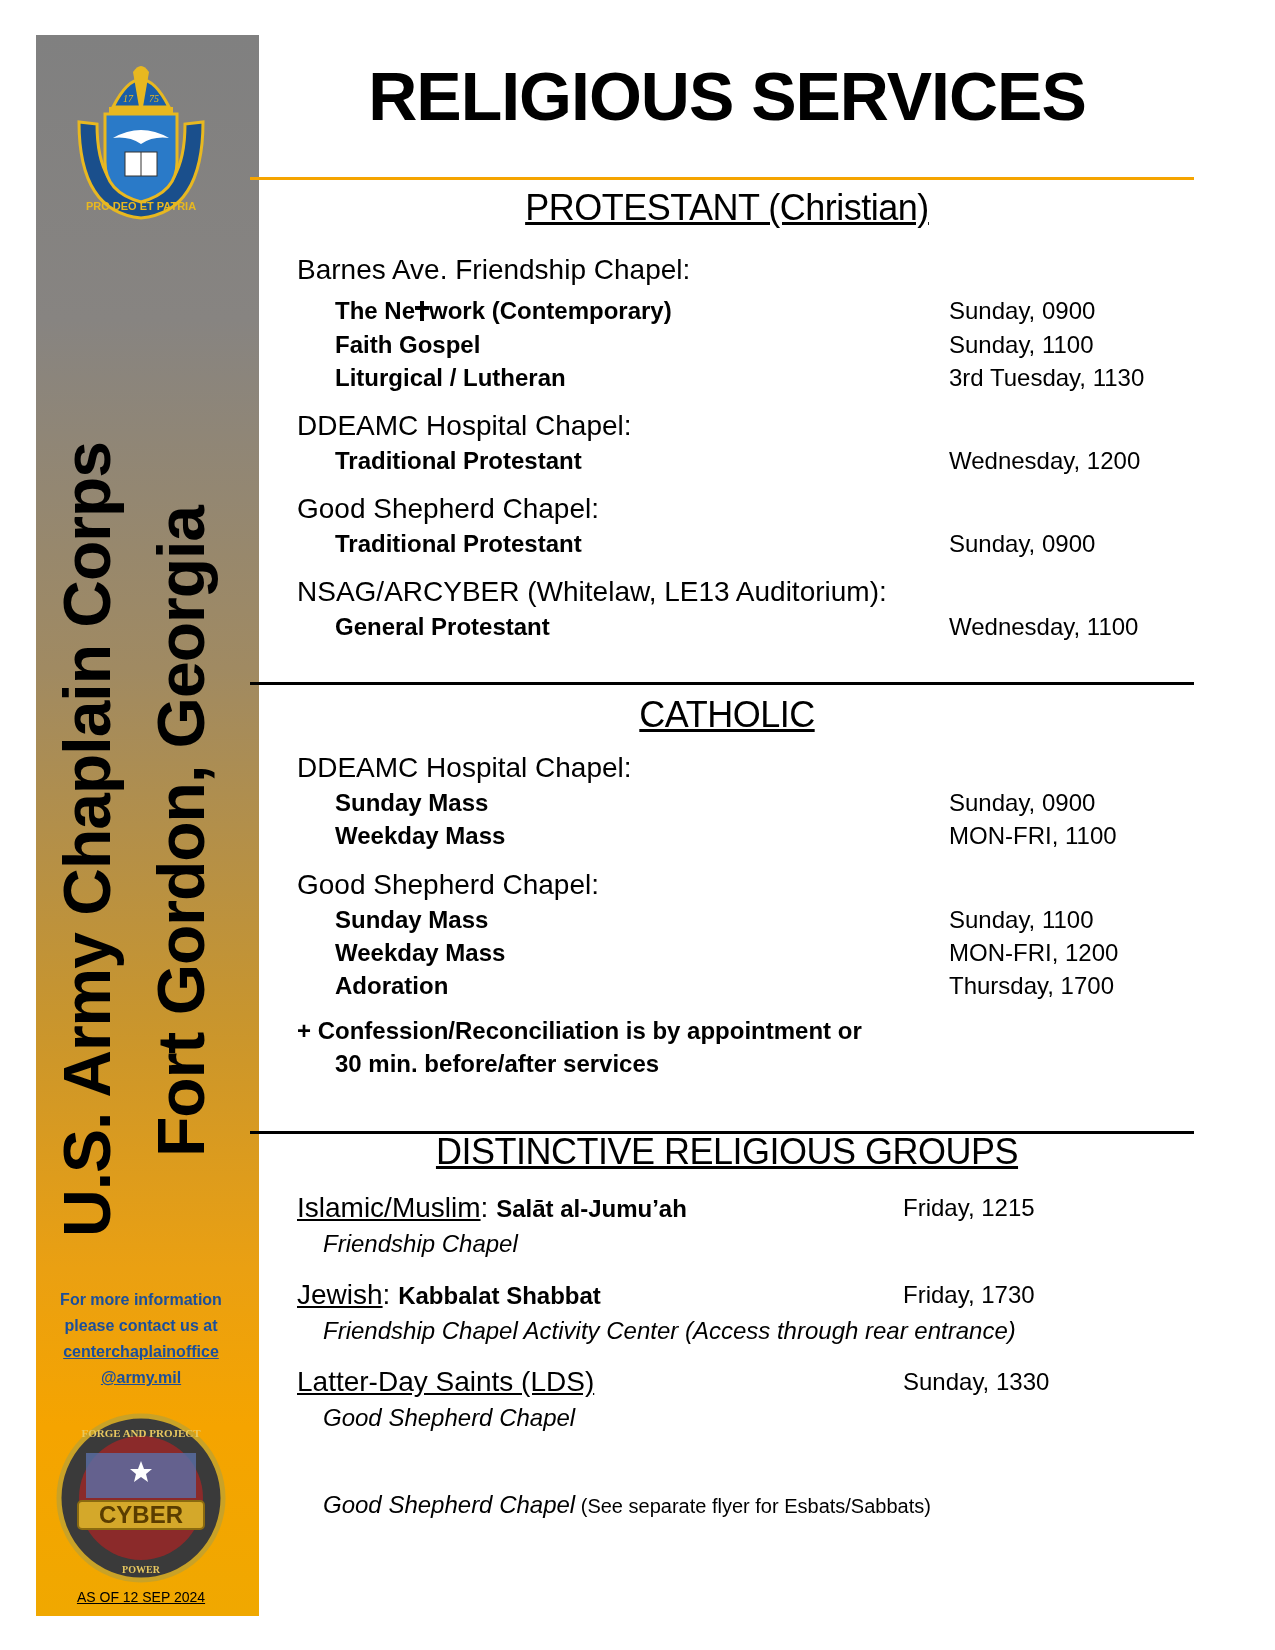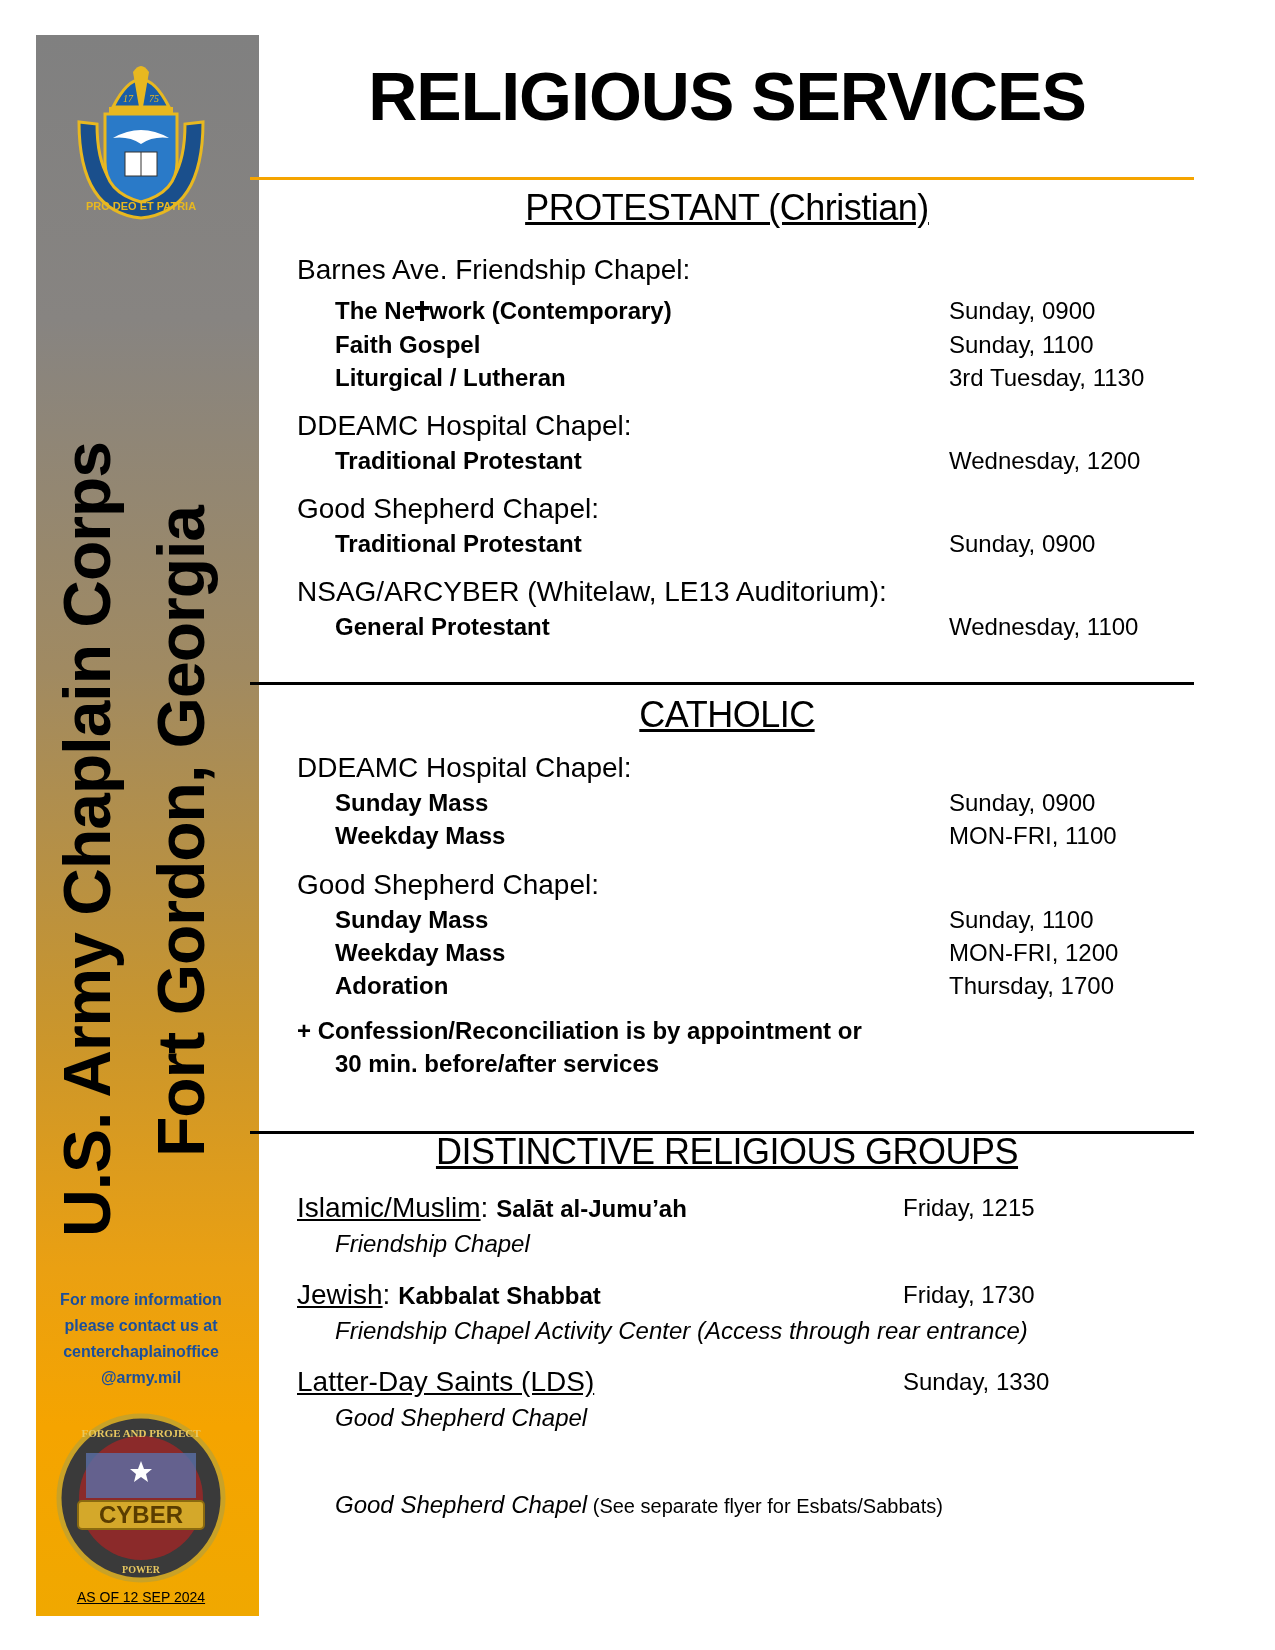--- a/index.html
+++ b/index.html
@@ -10,21 +10,21 @@
     .sidebar { position: absolute; left: 36px; top: 35px; width: 223px; height: 1581px;
                background: linear-gradient(to bottom, #808080 0%, #878481 18%, #a08a62 40%, #c8952e 62%, #eaa012 78%, #f5a400 88%, #f0a800 100%); }
     .crest { position: absolute; left: 37px; top: 17px; width: 136px; height: 170px; }
     .vert-title { position: absolute; left: 0; top: 0; width: 210px; height: 1581px; }
     .vert-line { position: absolute; white-space: nowrap; font-weight: bold; font-size: 66px;
                  letter-spacing: -1px; transform-origin: left top; transform: rotate(-90deg); line-height: 1; }
     .vert-line.l1 { left: 18px; top: 1202px; }
     .vert-line.l2 { left: 112px; top: 1122px; }
     .contact { position: absolute; left: 0; top: 1252px; width: 210px; text-align: center;
                color: #1a4f9c; font-weight: bold; font-size: 16px; line-height: 26px; }
-    .contact a { color: #1a4f9c; }
+    .contact a { color: #1a4f9c; text-decoration: underline; }
     .cyber { position: absolute; left: 20px; top: 1378px; width: 170px; height: 170px; }
     .asof { position: absolute; left: 0; top: 1554px; width: 210px; text-align: center;
             font-size: 14px; text-decoration: underline; color: #000; }
 
     
     .main { position: absolute; left: 262px; top: 0; width: 930px; height: 1448px; }
     .page-title { position: absolute; left: 0; width: 930px; top: 62px; text-align: center;
                   font-weight: bold; font-size: 68px; letter-spacing: -1px; line-height: 1; }
     .rule-orange { position: absolute; left: -12px; width: 944px; top: 177px; height: 3px; background: #f5a400; }
     .rule-black { position: absolute; left: -12px; width: 944px; height: 3px; background: #000; }
@@ -38,21 +38,21 @@
     .row { position: absolute; left: 73px; width: 860px; font-size: 24px; line-height: 1; font-weight: bold; }
     .row .svc { position: absolute; left: 0; }
     .row .time { position: absolute; left: 568px; font-weight: normal; margin-left: 46px; }
     .note { position: absolute; left: 35px; font-size: 24px; font-weight: bold; line-height: 33px; }
     .note .indent { padding-left: 38px; }
 
     .grp { position: absolute; left: 35px; width: 900px; font-size: 28px; line-height: 1; }
     .grp .name { text-decoration: underline; }
     .grp .svcname { font-weight: bold; font-size: 24px; }
     .grp .time { position: absolute; left: 606px; top: 2px; font-size: 24px; }
-    .grp-sub { position: absolute; left: 73px; font-size: 24px; font-style: italic; line-height: 1; }
+    .grp-sub { position: absolute; left: 61px; font-size: 24px; font-style: italic; line-height: 1; }
     .grp-sub .small { font-style: normal; font-size: 20px; }
 
     .cross { display: inline-block; position: relative; width: 14px; height: 20px; vertical-align: -2px; }
     .cross::before { content: ""; position: absolute; left: 5px; top: 0; width: 4px; height: 20px; background: #000; }
     .cross::after { content: ""; position: absolute; left: 0; top: 5px; width: 14px; height: 4px; background: #000; }
   </style>
 </head>
 <body>
 
 <div class="sidebar">

